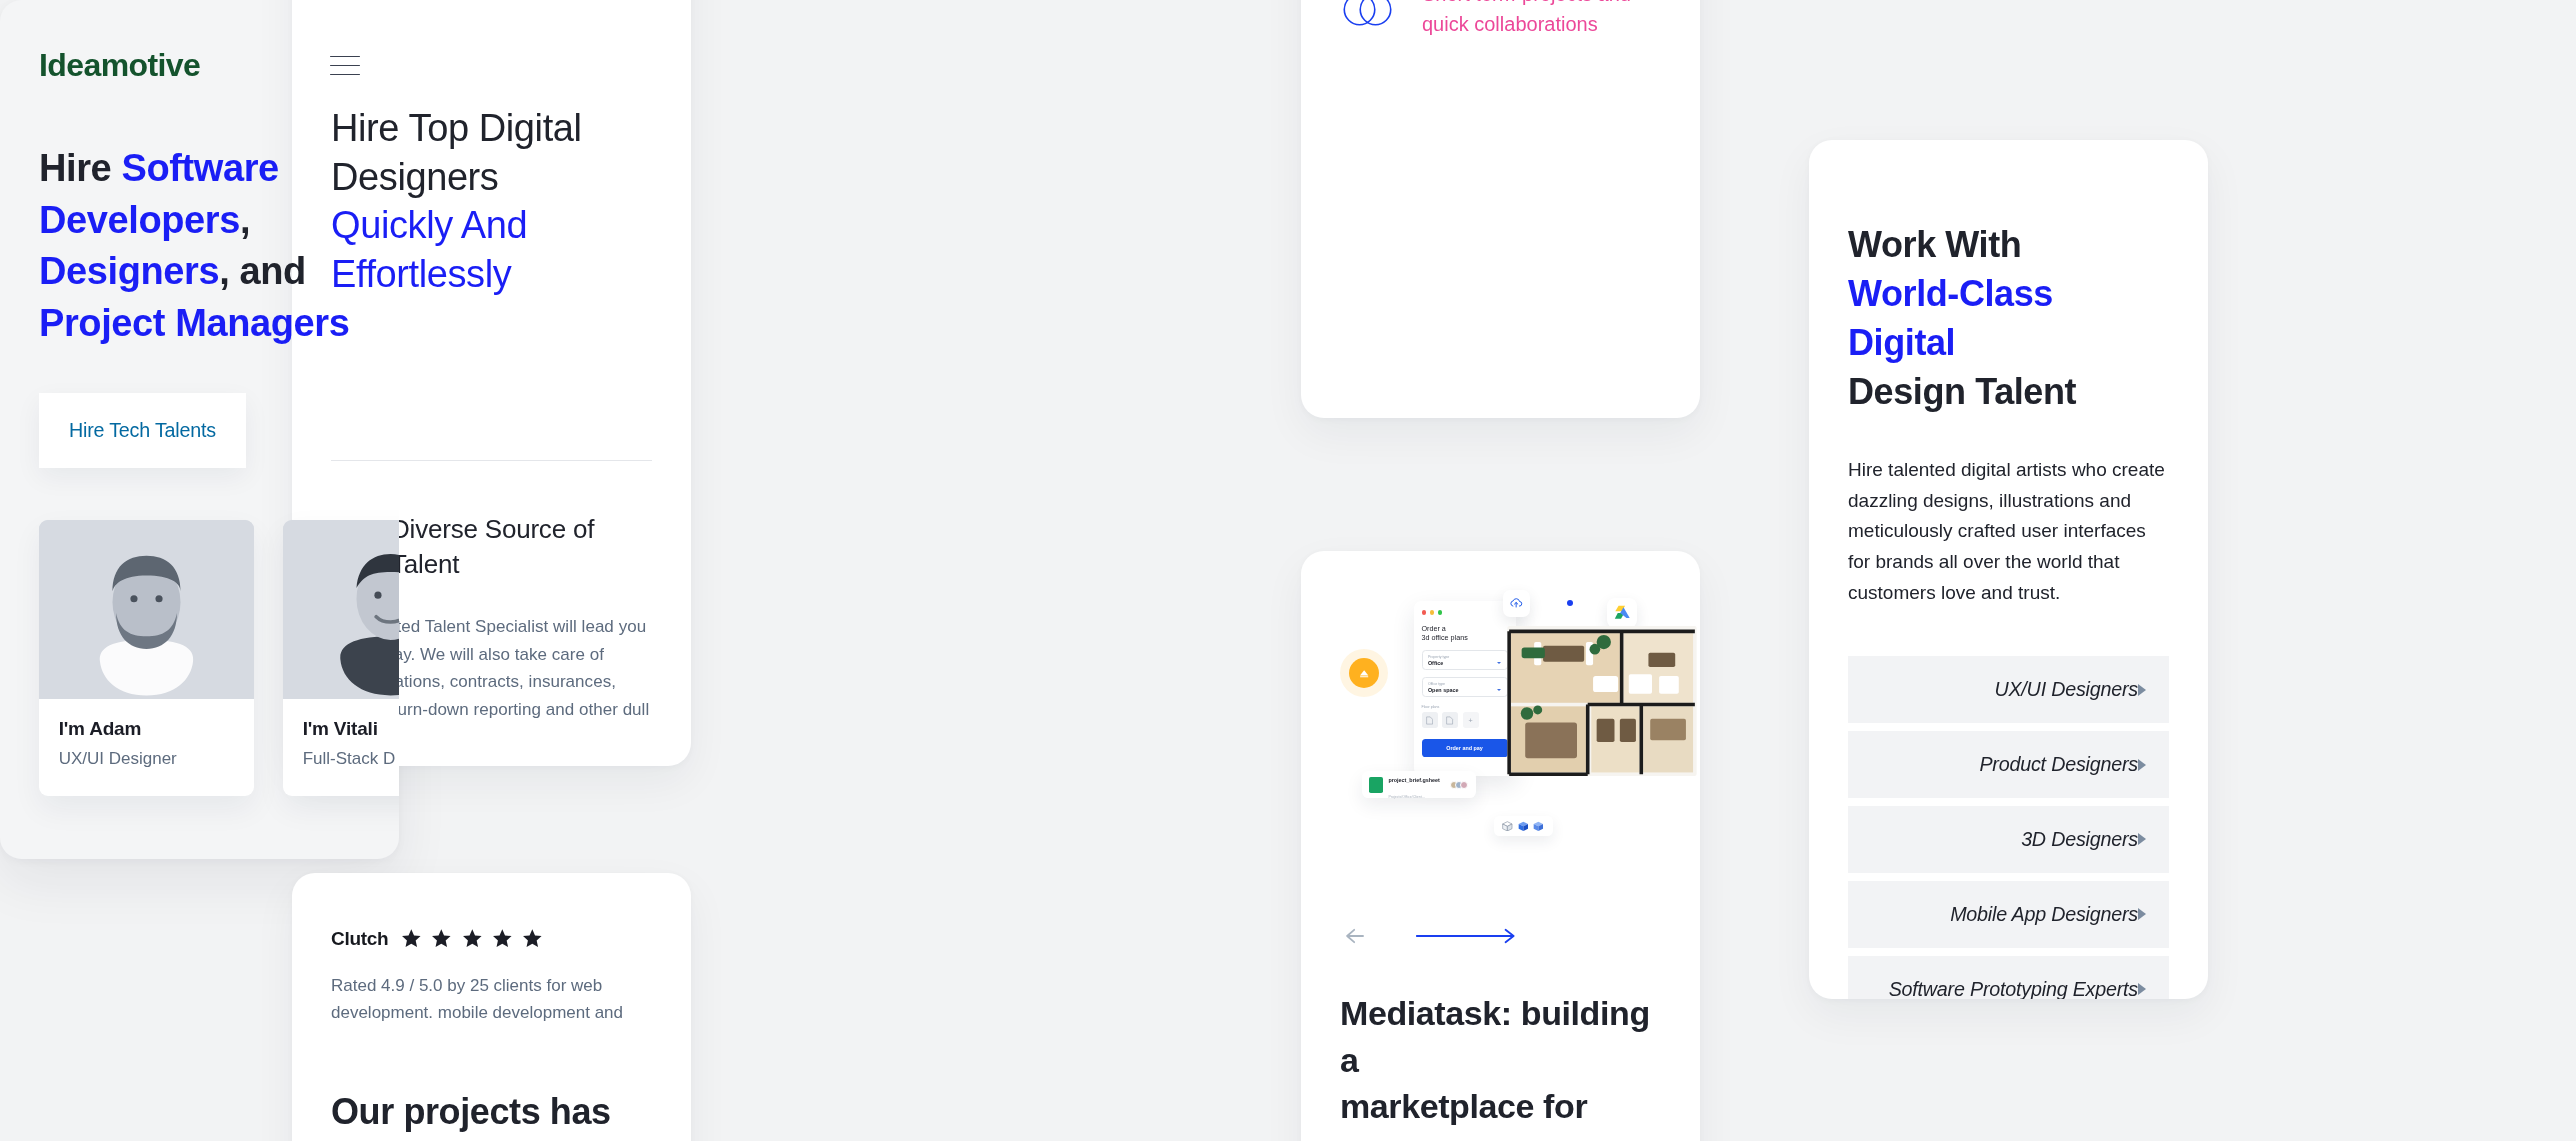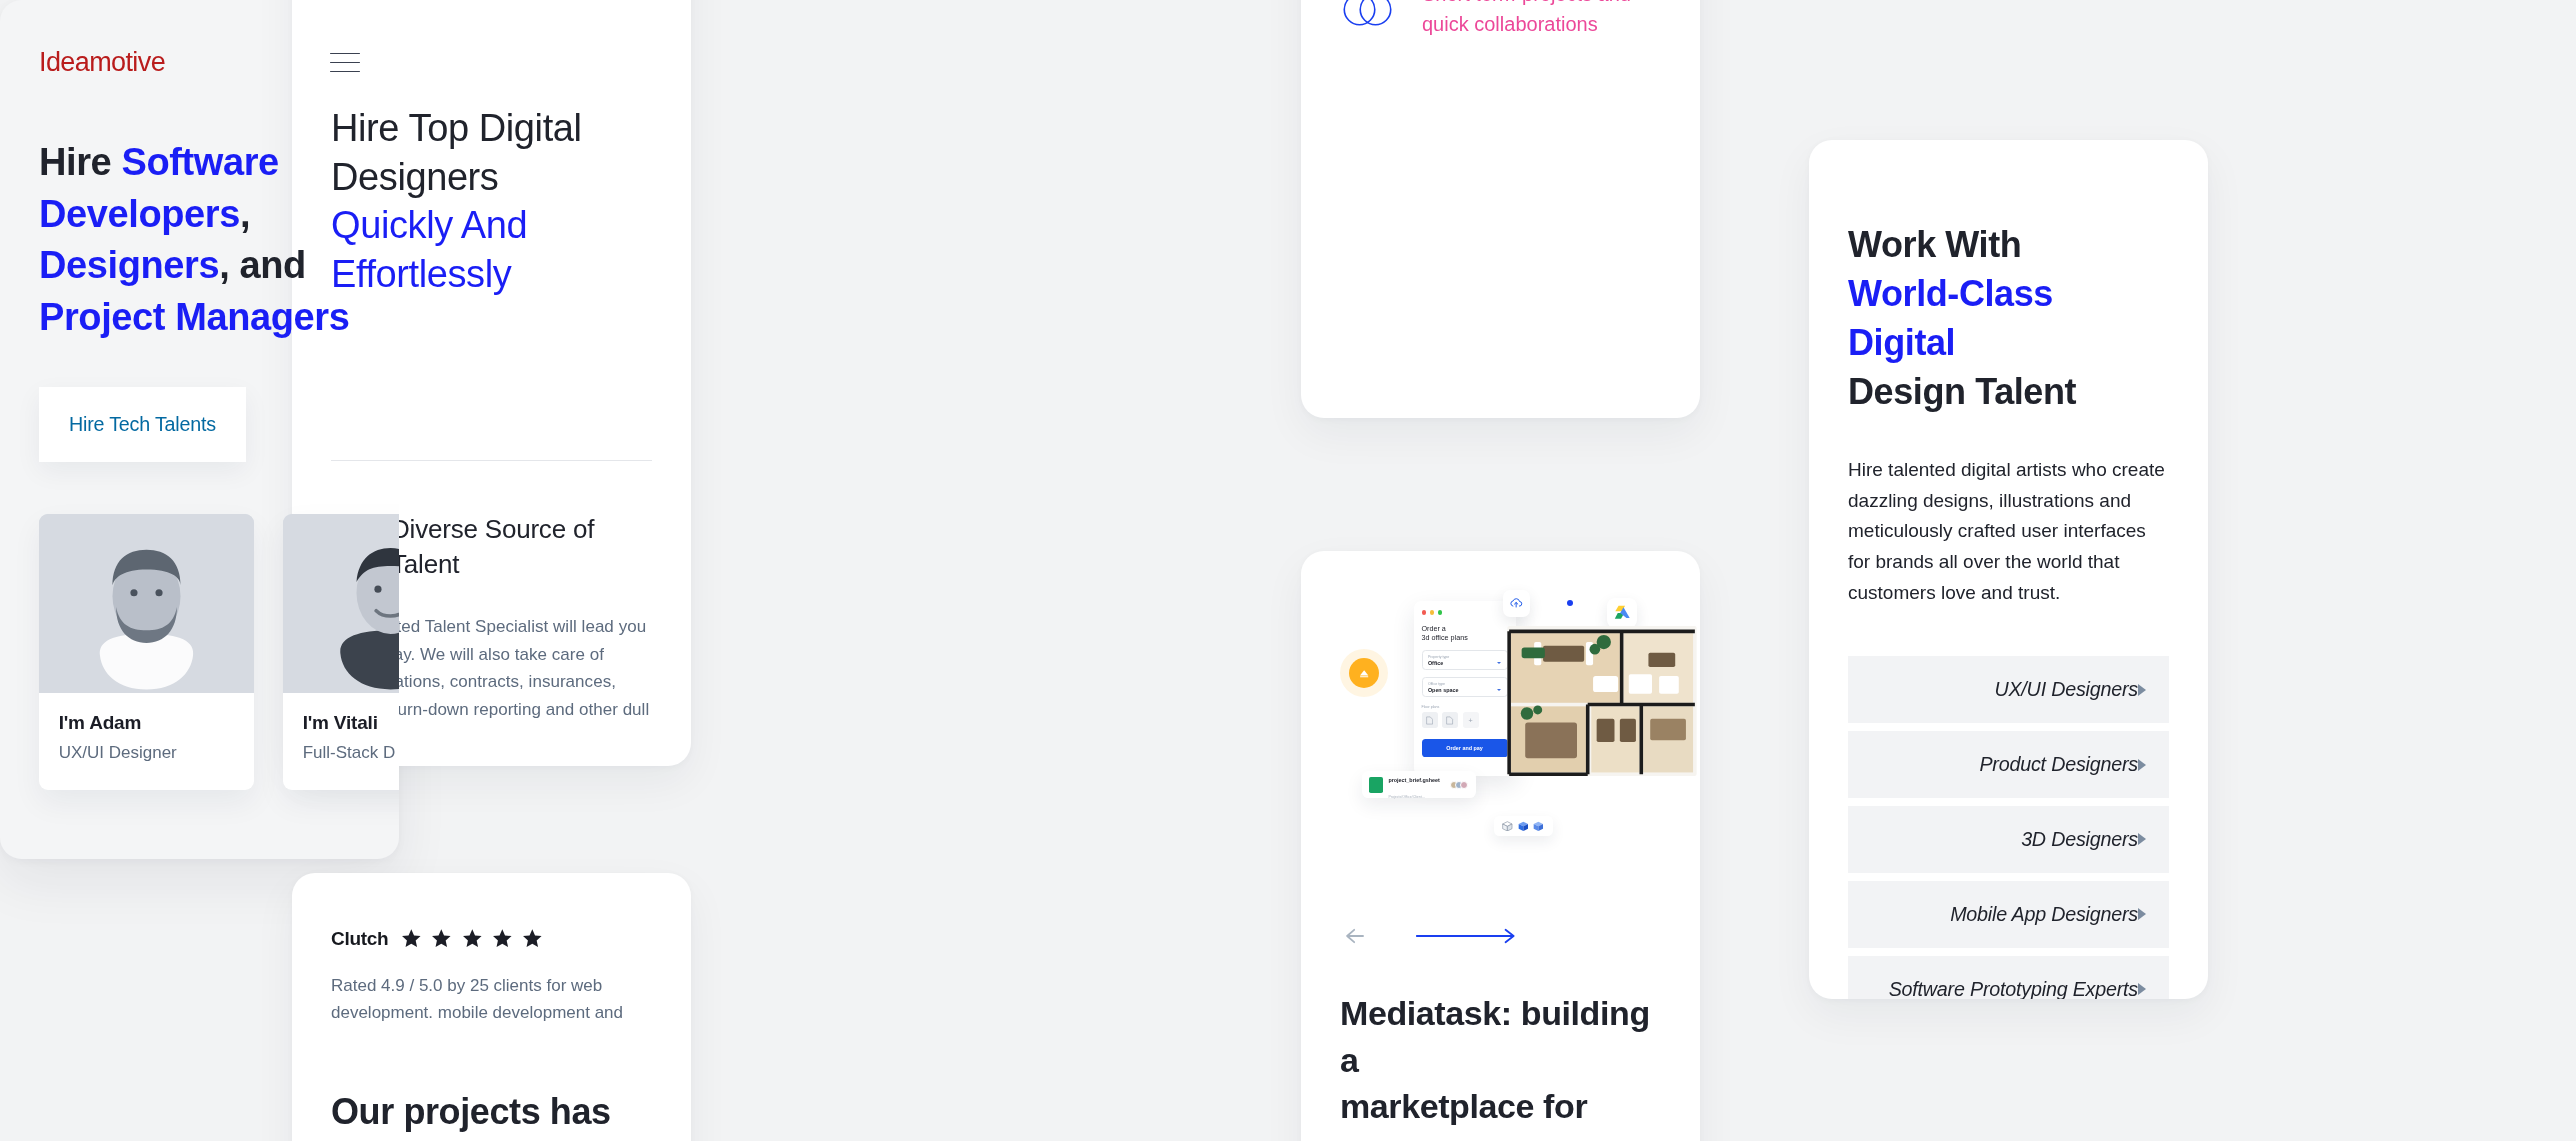--- a/index.html
+++ b/index.html
@@ -62,21 +62,21 @@
 
   
   #card-phone {
     left: 796px; top: 143px; width: 399px; height: 859px;
     background: #f4f5f6; border-radius: 21.5px;
     box-shadow: 0 23px 54px rgba(25,35,60,0.07), 0 2.7px 9px rgba(25,35,60,0.035);
     overflow: hidden;
   }
   .phone-inner { padding: 0 39px; position: relative; height: 100%; }
   .phone-head { display: flex; align-items: center; justify-content: space-between; padding-top: 47px; }
-  .logo { font-size: 27px; font-weight: 400; color: #b91c1c; letter-spacing: -0.6px; }
+  .logo { font-size: 32px; font-weight: 700; color: #14532d; letter-spacing: -0.6px; }
   .burger { width: 30px; height: 19.7px; display: flex; flex-direction: column; justify-content: space-between; cursor: pointer; }
   .burger span { display: block; height: 1.8px; background: #3a4150; border-radius: 1.8px; }
 
   .phone-title {
     margin-top: 59px; font-size: 38px; line-height: 1.36; letter-spacing: -0.4px;
     color: #20232c;
   }
   .phone-title .accent { color: #1a1ef5; }
 
   .btn-hire {

